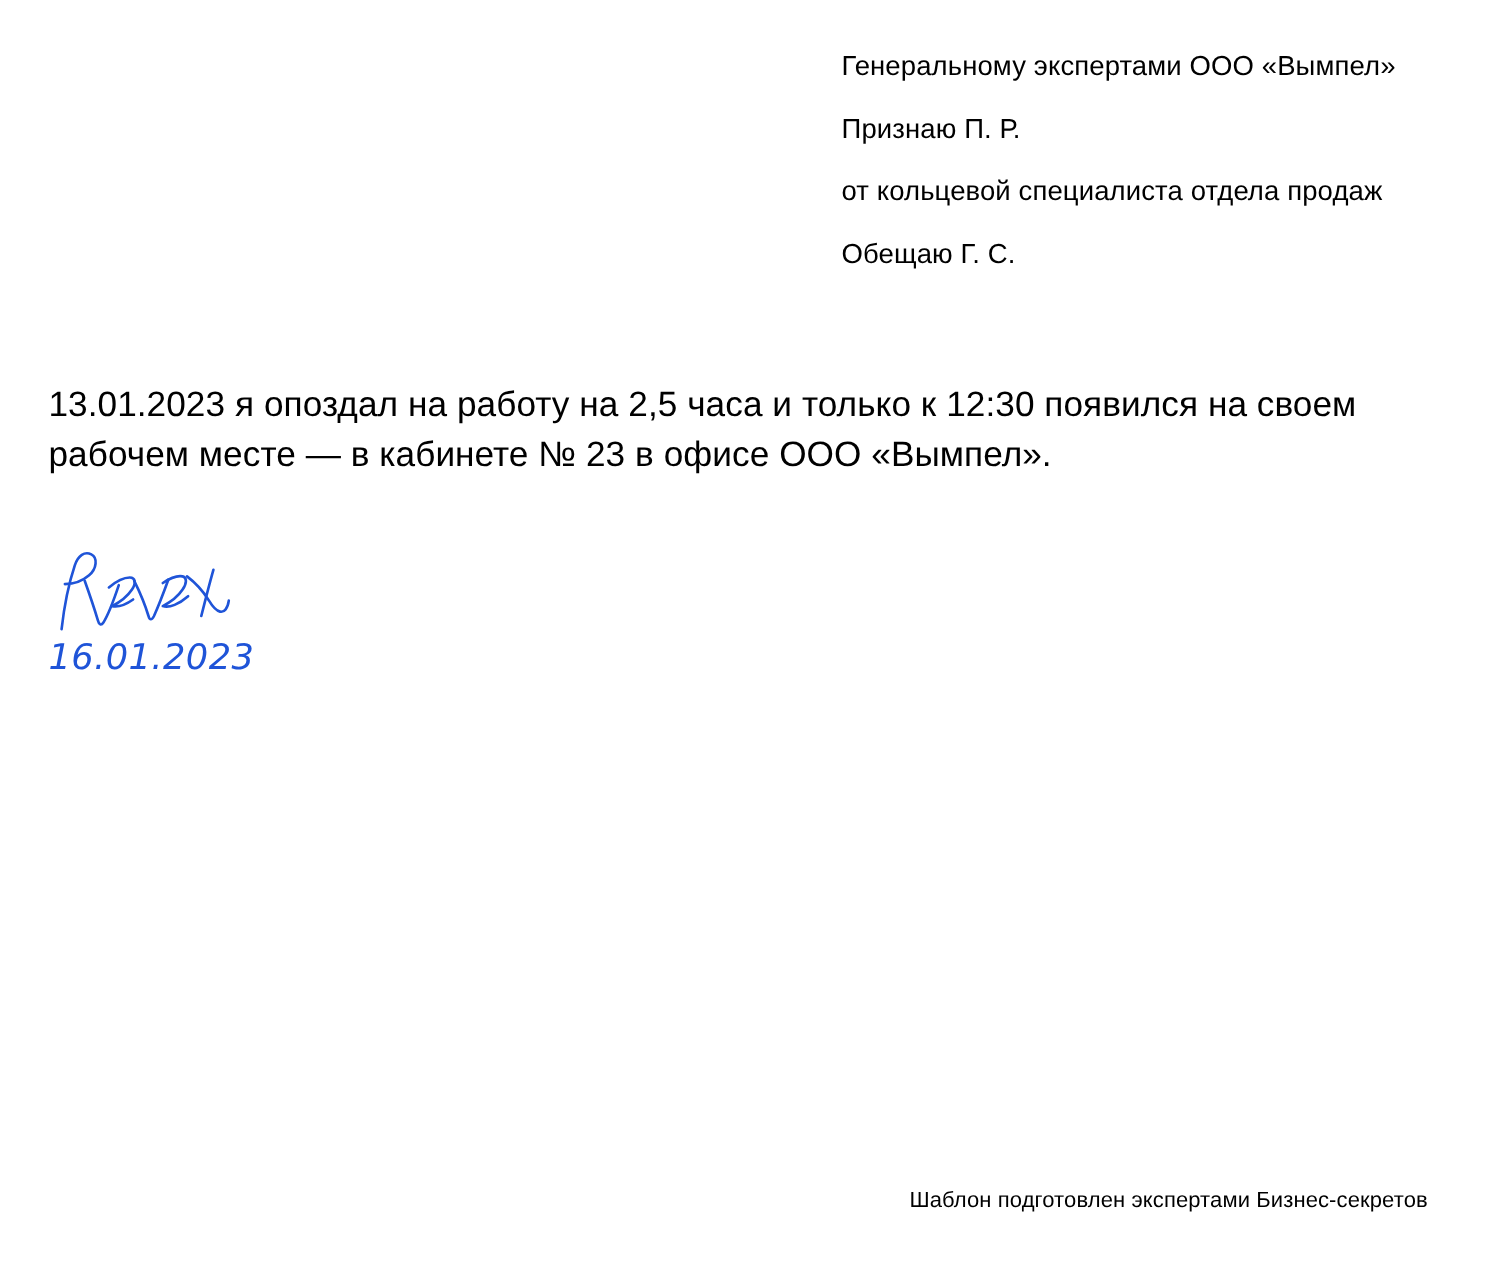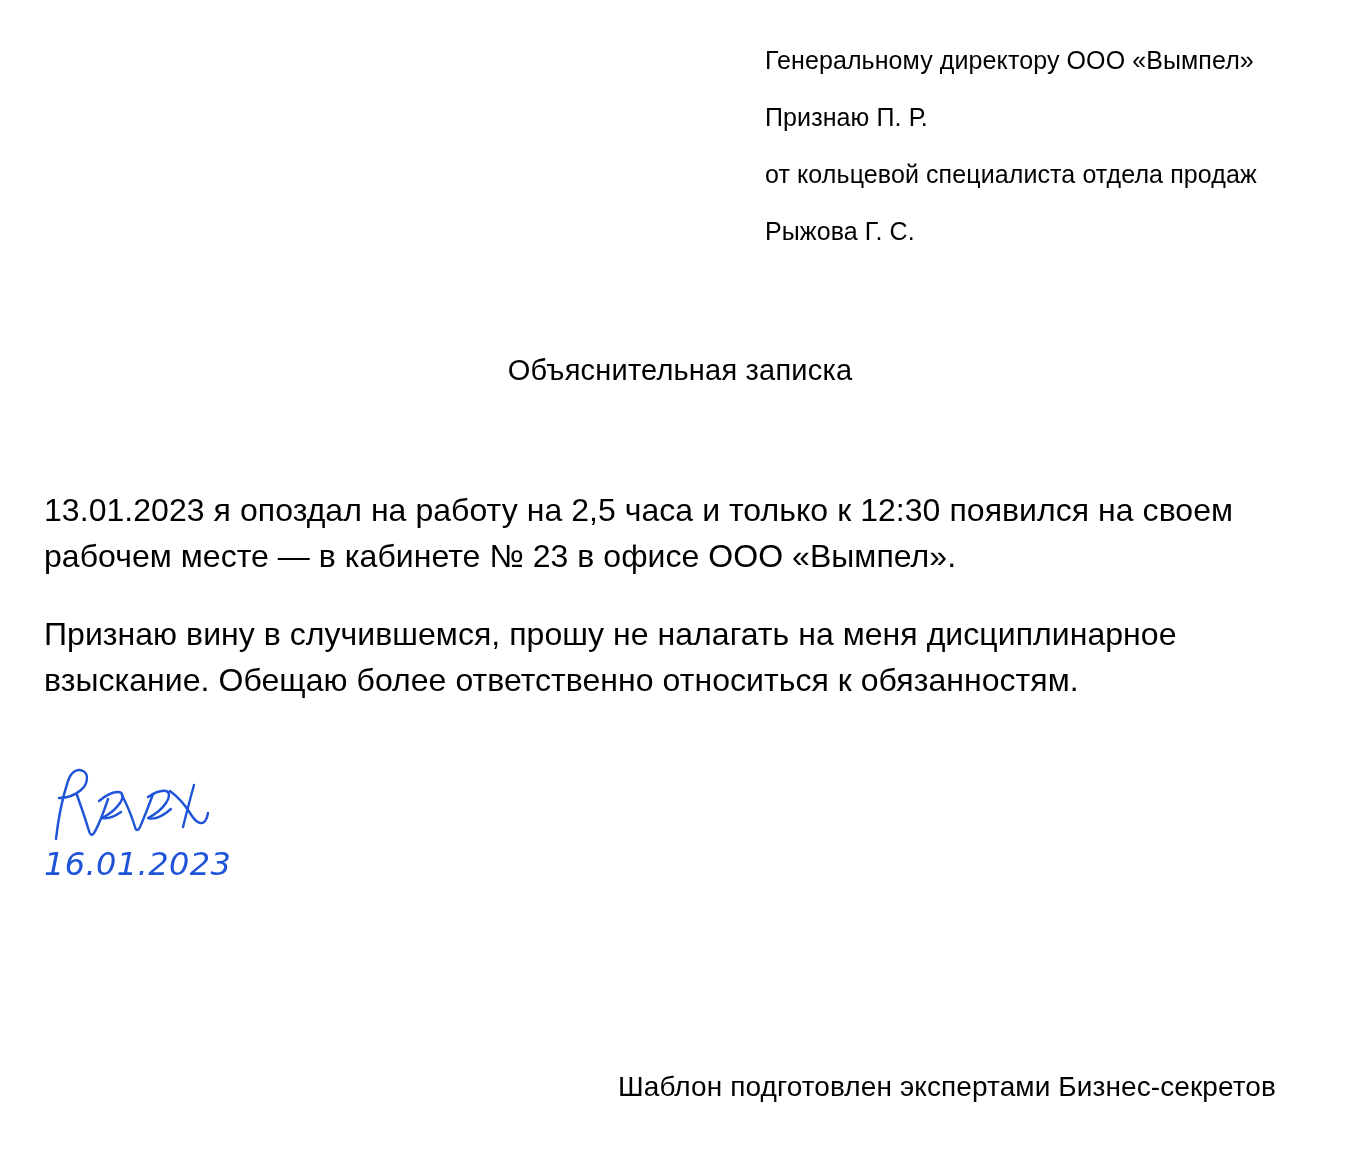--- a/index.html
+++ b/index.html
@@ -78,43 +78,41 @@
     font-family: "DejaVu Sans", sans-serif;
     font-style: italic;
     font-size: 32px;
     color: #1f54d8;
     letter-spacing: 0.4px;
   }
 
   
   .footer {
     position: absolute;
-    right: 84px;
+    right: 62px;
     bottom: 58px;
-    font-size: 28px;
+    font-size: 20px;
     letter-spacing: 0.1px;
   }
 </style>
 </head>
 <body>
 
 <div class="page">
 
   <div class="addressee">
-    <div class="line">Генеральному директору ООО «Вымпел»</div>
+    <div class="line">Генеральному экспертами ООО «Вымпел»</div>
     <div class="line">Признаю П. Р.</div>
     <div class="line">от кольцевой специалиста отдела продаж</div>
-    <div class="line">Рыжова Г. С.</div>
+    <div class="line">Обещаю Г. С.</div>
   </div>
 
-  <div class="doc-title">Объяснительная записка</div>
 
   <div class="body-text">
     <p>13.01.2023 я опоздал на работу на 2,5 часа и только к 12:30 появился на своем рабочем месте — в кабинете № 23 в офисе ООО «Вымпел».</p>
-    <p>Признаю вину в случившемся, прошу не налагать на меня дисциплинарное взыскание. Обещаю более ответственно относиться к обязанностям.</p>
   </div>
 
   <div class="sign-block">
     <svg class="signature-mark" viewBox="0 0 170 78" aria-hidden="true">
       <g fill="none" stroke="#1f54d8" stroke-width="2.4" stroke-linecap="round" stroke-linejoin="round">
         <path d="M12,74 C14,56 18,34 24,16 C27,7 33,3 39,6 C45,9 44,19 37,25 C30,31 21,33 15,33"></path>
         <path d="M33,30 C38,44 42,56 45,66 C46,70 48,71 50,68 C55,60 60,46 64,34"></path>
         <path d="M55,36 C61,31 68,27 74,27 C79,27 80,32 76,38 C72,44 64,50 58,53 C63,54 70,52 77,47"></path>
         <path d="M78,30 C84,42 88,52 91,62 C92,66 94,66 96,62 C100,53 105,40 109,29"></path>
         <path d="M104,32 C110,28 117,25 122,26 C126,27 126,32 122,38 C118,44 110,50 104,53 C110,55 119,51 127,44"></path>

